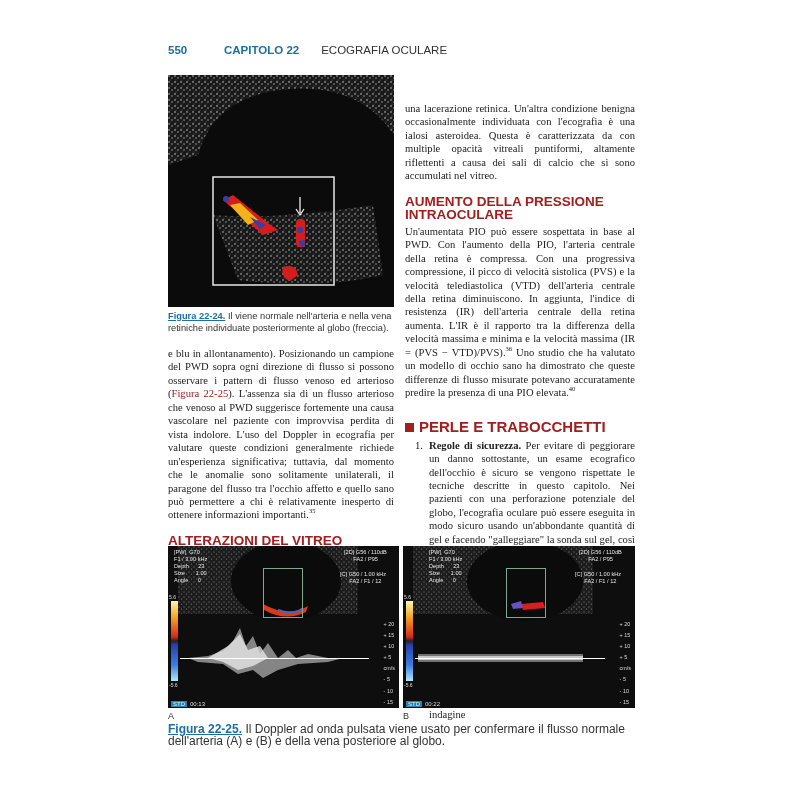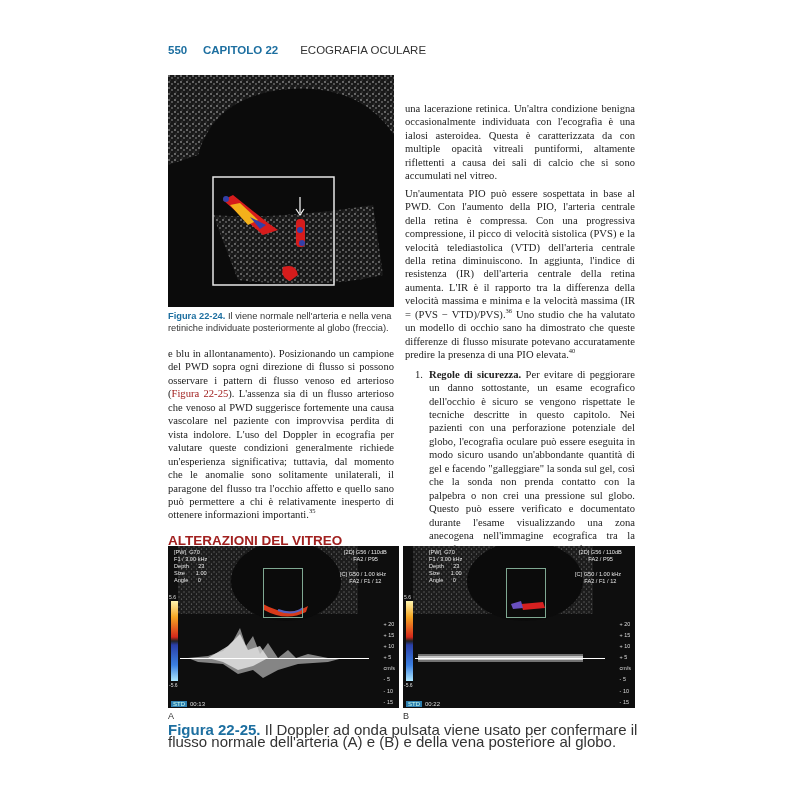--- a/index.html
+++ b/index.html
@@ -1,25 +1,25 @@
 <!DOCTYPE html>
 <html><head>
 <meta charset="utf-8">
 <style>
   html, body { margin:0; padding:0; background:#fff; }
   body { width:800px; height:800px; position:relative; overflow:hidden; font-family:"Liberation Serif", serif; color:#222; }
   .abs { position:absolute; }
   .header { top:44px; left:168px; height:18px; font-family:"Liberation Sans", sans-serif; font-size:11.5px; display:flex; align-items:baseline; }
-  .pnum { color:#1d6fa0; font-weight:bold; width:35px; }
+  .pnum { color:#1d6fa0; font-weight:bold; width:56px; }
   .chap { color:#1d6fa0; font-weight:bold; margin-right:22px; }
   .chapname { color:#333;text-align:right; }
   .para { font-size:10.6px; line-height:13.45px; text-align:justify; margin:0; }
   .h2 { font-family:"Liberation Sans", sans-serif; font-weight:bold; color:#a1201f; font-size:13.5px; line-height:13px; margin:0; }
   .cap { font-family:"Liberation Sans", sans-serif; font-size:9.3px; line-height:11.5px; color:#333; }
-  .cap b { color:#1d6fa0; }
+  .cap b { color:#1d6fa0;text-decoration:underline; }
   .ref { color:#a1201f; font-weight:normal; }
   sup { font-size:6.5px; line-height:0; }
   .fig1 { left:168px; top:75px; width:226px; height:232px; background:#0c0c0c; overflow:hidden; }
   .us { left:168px; top:546px; width:231px; height:162px; background:#0e0e0e; overflow:hidden; }
   .us2 { left:403px; top:546px; width:232px; height:162px; background:#0e0e0e; overflow:hidden; }
   .ovl { position:absolute; font-family:"Liberation Sans", sans-serif; font-size:5.6px; color:#e6e6e6; line-height:7px; white-space:pre; }
   .scale { position:absolute; right:4px; top:73px; font-family:"Liberation Sans", sans-serif; font-size:5.4px; color:#ddd; line-height:11.1px; text-align:left; }
   .time { position:absolute; left:3px; bottom:1px; font-family:"Liberation Sans", sans-serif; font-size:6px; color:#ddd; }
   .time span.box { background:#2d7fb0; color:#cfe; padding:0 2px; margin-right:3px; }
   .cbar { position:absolute; left:3px; top:55px; width:7px; height:80px; background:linear-gradient(#fff6b0,#f5a623 20%,#d6281b 45%,#222 50%,#2a3fa8 55%,#3b7fe0 80%,#aee8ff); }
@@ -70,21 +70,23 @@
 </div>
 
 <div class="abs" style="left:168px; top:347px; width:226px;">
   <p class="para"><span>e blu in allontanamento). Posizionando un campione del PWD sopra ogni direzione di flusso si possono osservare i pattern di flusso venoso ed arterioso (</span><span class="ref">Figura 22-25</span><span>). L'assenza sia di un flusso arterioso che venoso al PWD suggerisce fortemente una causa vascolare nel paziente con improvvisa perdita di vista indolore. L'uso del Doppler in ecografia per valutare queste condizioni generalmente richiede un'esperienza significativa; tuttavia, dal momento che le anomalie sono solitamente unilaterali, il paragone del flusso tra l'occhio affetto e quello sano può permettere a chi è relativamente inesperto di ottenere informazioni importanti.</span><sup>35</sup></p>
   <p class="h2" style="margin-top:12px;">ALTERAZIONI DEL VITREO LEGATE ALL'ETÀ</p>
   <p class="para" style="margin-top:4px;">Con l'età, la sineresi (coartazione dell'umor vitreo) spesso porta a DVP, che è benigno a meno che non ci sia un'emorragia o</p>
 </div>
 
 <div class="abs" style="left:405px; top:75px; width:230px;margin-top:27px;">
   <p class="para">una lacerazione retinica. Un'altra condizione benigna occasionalmente individuata con l'ecografia è una ialosi asteroidea. Questa è caratterizzata da con multiple opacità vitreali puntiformi, altamente riflettenti a causa dei sali di calcio che si sono accumulati nel vitreo.</p>
+  <p class="h2" style="margin-top:12px;">AUMENTO DELLA PRESSIONE INTRAOCULARE</p>
   <p class="para" style="margin-top:4px;"><span>Un'aumentata PIO può essere sospettata in base al PWD. Con l'aumento della PIO, l'arteria centrale della retina è compressa. Con una progressiva compressione, il picco di velocità sistolica (PVS) e la velocità telediastolica (VTD) dell'arteria centrale della retina diminuiscono. In aggiunta, l'indice di resistenza (IR) dell'arteria centrale della retina aumenta. L'IR è il rapporto tra la differenza della velocità massima e minima e la velocità massima (IR = (PVS − VTD)/PVS).</span><sup>36</sup><span> Uno studio che ha valutato un modello di occhio sano ha dimostrato che queste differenze di flusso misurate potevano accuratamente predire la presenza di una PIO elevata.</span><sup>40</sup></p>
+  <p class="h2" style="margin-top:20px; font-size:15px;"><span style="display:inline-block;width:9px;height:9px;background:#a1201f;margin-right:5px;"></span><span>PERLE E TRABOCCHETTI</span></p>
   <div style="display:flex; margin-top:6px;">
     <span class="para" style="width:18px; text-align:right; padding-right:6px; flex:none;">1.</span>
     <p class="para"><b>Regole di sicurezza.</b><span> Per evitare di peggiorare un danno sottostante, un esame ecografico dell'occhio è sicuro se vengono rispettate le tecniche descritte in questo capitolo. Nei pazienti con una perforazione potenziale del globo, l'ecografia oculare può essere eseguita in modo sicuro usando un'abbondante quantità di gel e facendo "galleggiare" la sonda sul gel, così che la sonda non prenda contatto con la palpebra o non crei una pressione sul globo. Questo può essere verificato e documentato durante l'esame visualizzando una zona anecogena nell'immagine ecografica tra la superficie della sonda e la superficie cutanea della palpebra. Come qualsiasi indagine ecografica, l'esposizione di un tessuto all'energia meccanica ultrasonica dovrebbe essere limitata al necessario per l'indagine. Questo è soprattutto vero se si usa il Doppler. In particolare il PWD ha un'intensità maggiore rispetto alla normale indagine</span></p>
   </div>
 </div>
 
 <div class="abs us">
   <svg width="231" height="162" style="position:absolute;left:0;top:0;">
     <defs>
       <pattern id="sp2" width="5" height="5" patternUnits="userSpaceOnUse">
@@ -158,16 +160,16 @@
     <div>+ 5</div>
     <div>cm/s</div>
     <div>- 5</div>
     <div>- 10</div>
     <div>- 15</div>
   </div>
   <div class="time"><span class="box">STD</span><span>00:22</span></div>
 </div>
 <div class="abs label" style="left:403px; top:711px;">B</div>
 
-<div class="abs cap" style="left:168px; top:724px; width:470px; font-size:15px;">
+<div class="abs cap" style="left:168px; top:724px; width:470px; font-size:12px;">
   <b>Figura 22-25.</b>
   <span>Il Doppler ad onda pulsata viene usato per confermare il flusso normale dell'arteria (A) e (B) e della vena posteriore al globo.</span>
 </div>
 
 </body></html>

